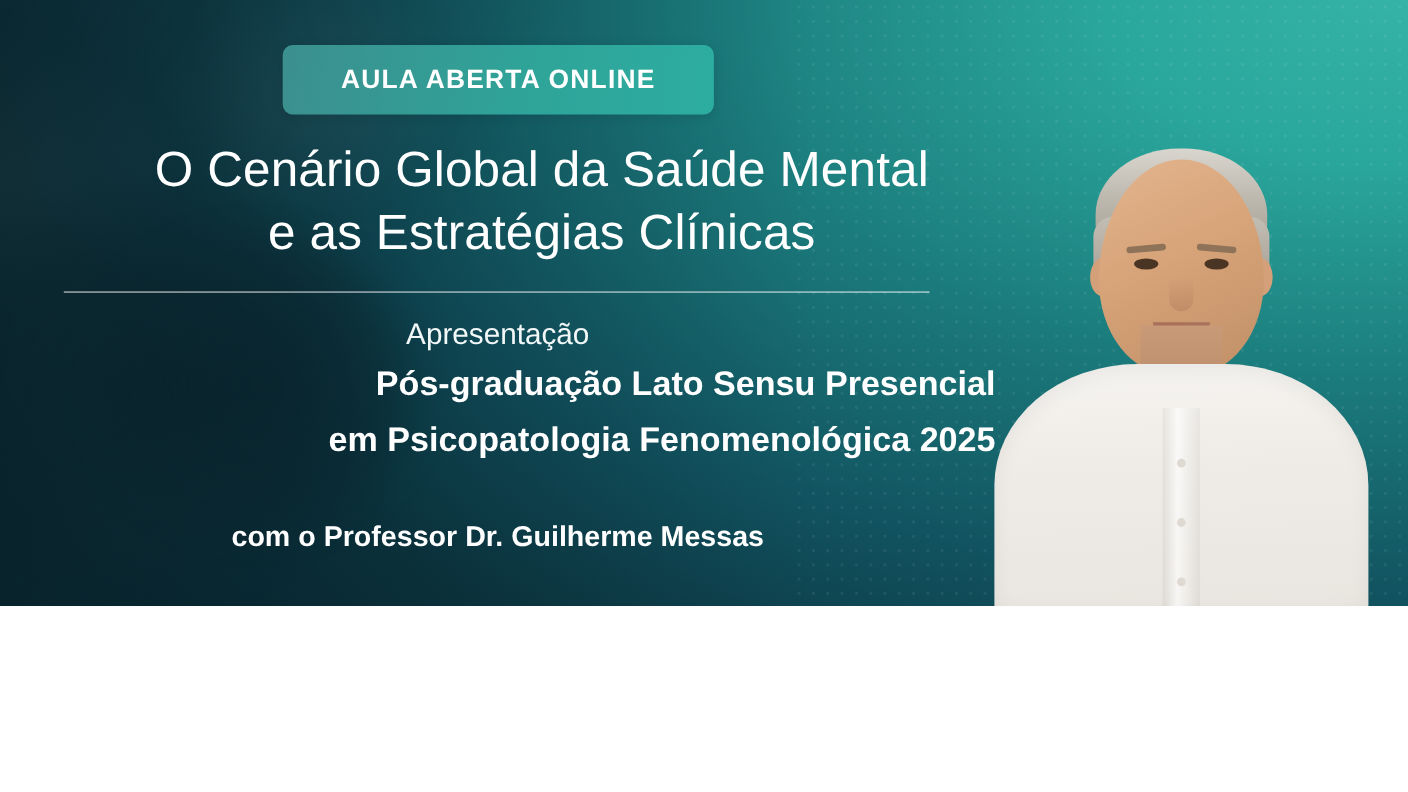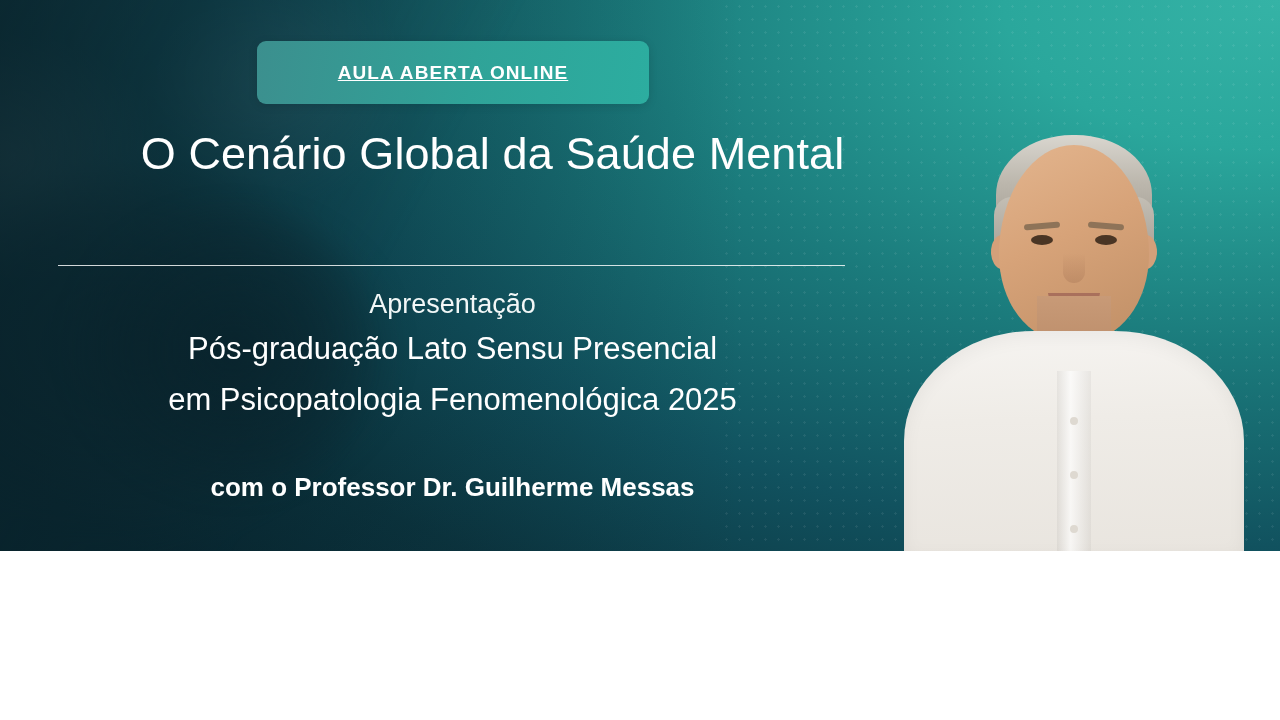--- a/index.html
+++ b/index.html
@@ -75,25 +75,24 @@
     width: 392px; height: 63px;
     border-radius: 9px;
     background: linear-gradient(100deg, rgba(63,150,148,0.92) 0%, rgba(49,167,155,0.95) 55%, rgba(45,176,162,0.95) 100%);
     display: flex;
     align-items: center;
     justify-content: center;
     box-shadow: 0 2px 10px rgba(0,0,0,0.12);
   }
   .badge-text {
     color: #ffffff;
-    font-size: 19px;
+    font-size: 24px;
     font-weight: bold;
     letter-spacing: 1.1px;
     white-space: nowrap;
-    text-decoration: underline;
   }
 
   
   .title-block {
     position: absolute;
     left: 0; top: 125px;
     width: 905px;
     text-align: center;
     padding-left: 40px;
   }
@@ -123,24 +122,25 @@
   .sub-lead {
     color: #f2f7f7;
     font-size: 27px;
     font-weight: 400;
     line-height: 1.22;
     white-space: nowrap;
   }
   .sub-strong {
     color: #ffffff;
     font-size: 31px;
-    font-weight: normal;
+    font-weight: bold;
     line-height: 1.45;
     white-space: nowrap;
     margin-top: 6px;
+    text-align: right;
   }
   .presenter {
     position: absolute;
     left: 0; top: 472px;
     width: 905px;
     text-align: center;
     color: #ffffff;
     font-size: 26px;
     font-weight: bold;
     white-space: nowrap;
@@ -304,20 +304,21 @@
         <div class="p-btn" style="bottom:18px"></div>
       </div>
     </div>
 
     <div class="badge">
       <span class="badge-text">AULA ABERTA ONLINE</span>
     </div>
 
     <div class="title-block">
       <div class="title-line">O Cenário Global da Saúde Mental</div>
+      <div class="title-line">e as Estratégias Clínicas</div>
     </div>
 
     <div class="divider-h"></div>
 
     <div class="sub-block">
       <div class="sub-lead">Apresentação</div>
       <div class="sub-strong">Pós-graduação Lato Sensu Presencial</div>
       <div class="sub-strong">em Psicopatologia Fenomenológica 2025</div>
     </div>
 

